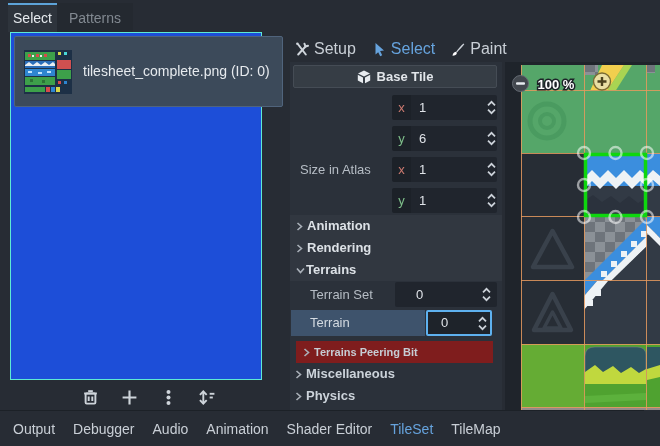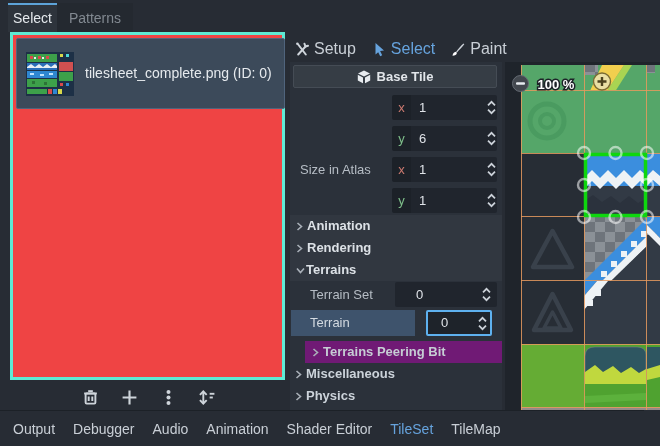--- a/index.html
+++ b/index.html
@@ -15,22 +15,22 @@
 
   
   .tab { position:absolute; top:3px; height:29px; line-height:27px; text-align:center;
          font-size:14px; cursor:default; }
   .tab-tiles { left:8px; width:49px; background:#2e343c; color:#e6eaee;
                border-top:2px solid #5da3d8; }
   .tab-patterns { left:57px; width:76px; background:#242930; color:#828991;
                   border-top:2px solid transparent; }
 
   
-  .list-panel { position:absolute; left:10px; top:32px; width:275px; height:348px;
-                background:#ef4444; border:3px solid #5eead4; }
+  .list-panel { position:absolute; left:10px; top:32px; width:252px; height:348px;
+                background:#1d4ed8; border:1px solid #5eead4; }
   .list-item { position:absolute; left:3px; top:3px; width:269px; height:71px;
                background:#3c4a5a; border:1px solid #50647c; border-radius:2px; }
   .list-item .thumb { position:absolute; left:9px; top:13px; }
   .list-item .label { position:absolute; left:68px; top:0; height:69px; line-height:69px;
                       font-size:14px; color:#e6eaee; white-space:nowrap; }
 
   
   .left-toolbar { position:absolute; left:10px; top:384px; width:277px; height:26px;
                   display:flex; justify-content:center; align-items:center; gap:15px; }
   .tool-btn { width:24px; height:22px; display:flex; align-items:center; justify-content:center; }
@@ -54,31 +54,31 @@
   .axis-x { color:#cd7a70; } .axis-y { color:#7fc08b; }
   .spin-field { position:absolute; left:121px; width:86px; height:25px; background:#20252d;
                 border-radius:0 2px 2px 0; font-size:13px; color:#dfe3e8; line-height:25px;
                 padding-left:8px; }
   .spin-ch { position:absolute; right:5px; top:4px; }
   .section { position:absolute; left:0; width:212px; height:22px; background:#313740;
              font-size:13px; font-weight:bold; color:#dce1e6; line-height:22px; }
   .section .chev { position:absolute; left:6px; top:7px; }
   .section .sec-label { position:absolute; left:17px; }
   .plain-section { background:transparent; color:#ccd3da; }
-  .terrain-hl { position:absolute; left:1px; top:248px; width:124px; height:26px;
+  .terrain-hl { position:absolute; left:1px; top:248px; width:134px; height:26px;
                 background:#3e536c; }
   .terrain-hl .prop-label { left:19px; line-height:26px; color:#d3dae1; }
   .tfield { position:absolute; left:136px; top:248px; width:66px; height:26px;
             background:#1e232a; border:2px solid #5eb1ef; border-radius:2px;
             font-size:13px; color:#dfe3e8; line-height:22px; padding-left:13px; }
   .tsfield { position:absolute; left:105px; top:220px; width:102px; height:25px;
              background:#20252d; border-radius:2px; font-size:13px; color:#dfe3e8;
              line-height:25px; padding-left:21px; }
-  .peer-strip { position:absolute; left:15px; top:279px; width:197px; height:22px;
-                background:#701a75; font-size:13px; font-weight:bold; color:#c6cdd4;
+  .peer-strip { position:absolute; left:6px; top:279px; width:197px; height:22px;
+                background:#7f1d1d; font-size:11px; font-weight:bold; color:#c6cdd4;
                 line-height:22px; }
   .peer-strip .chev { position:absolute; left:7px; top:7px; }
   .peer-strip .sec-label { position:absolute; left:18px; }
 
   
   .bottom-bar { position:absolute; left:0; top:410px; width:644px; height:36px;
                 background:#272c34; border-top:1px solid #1c2127; display:flex;
                 align-items:center; padding-left:4px; }
   .bbar-item { margin:0 9px; font-size:14px; color:#c9cfd6; white-space:nowrap; }
   .bbar-item.active { color:#66a3dd; }

